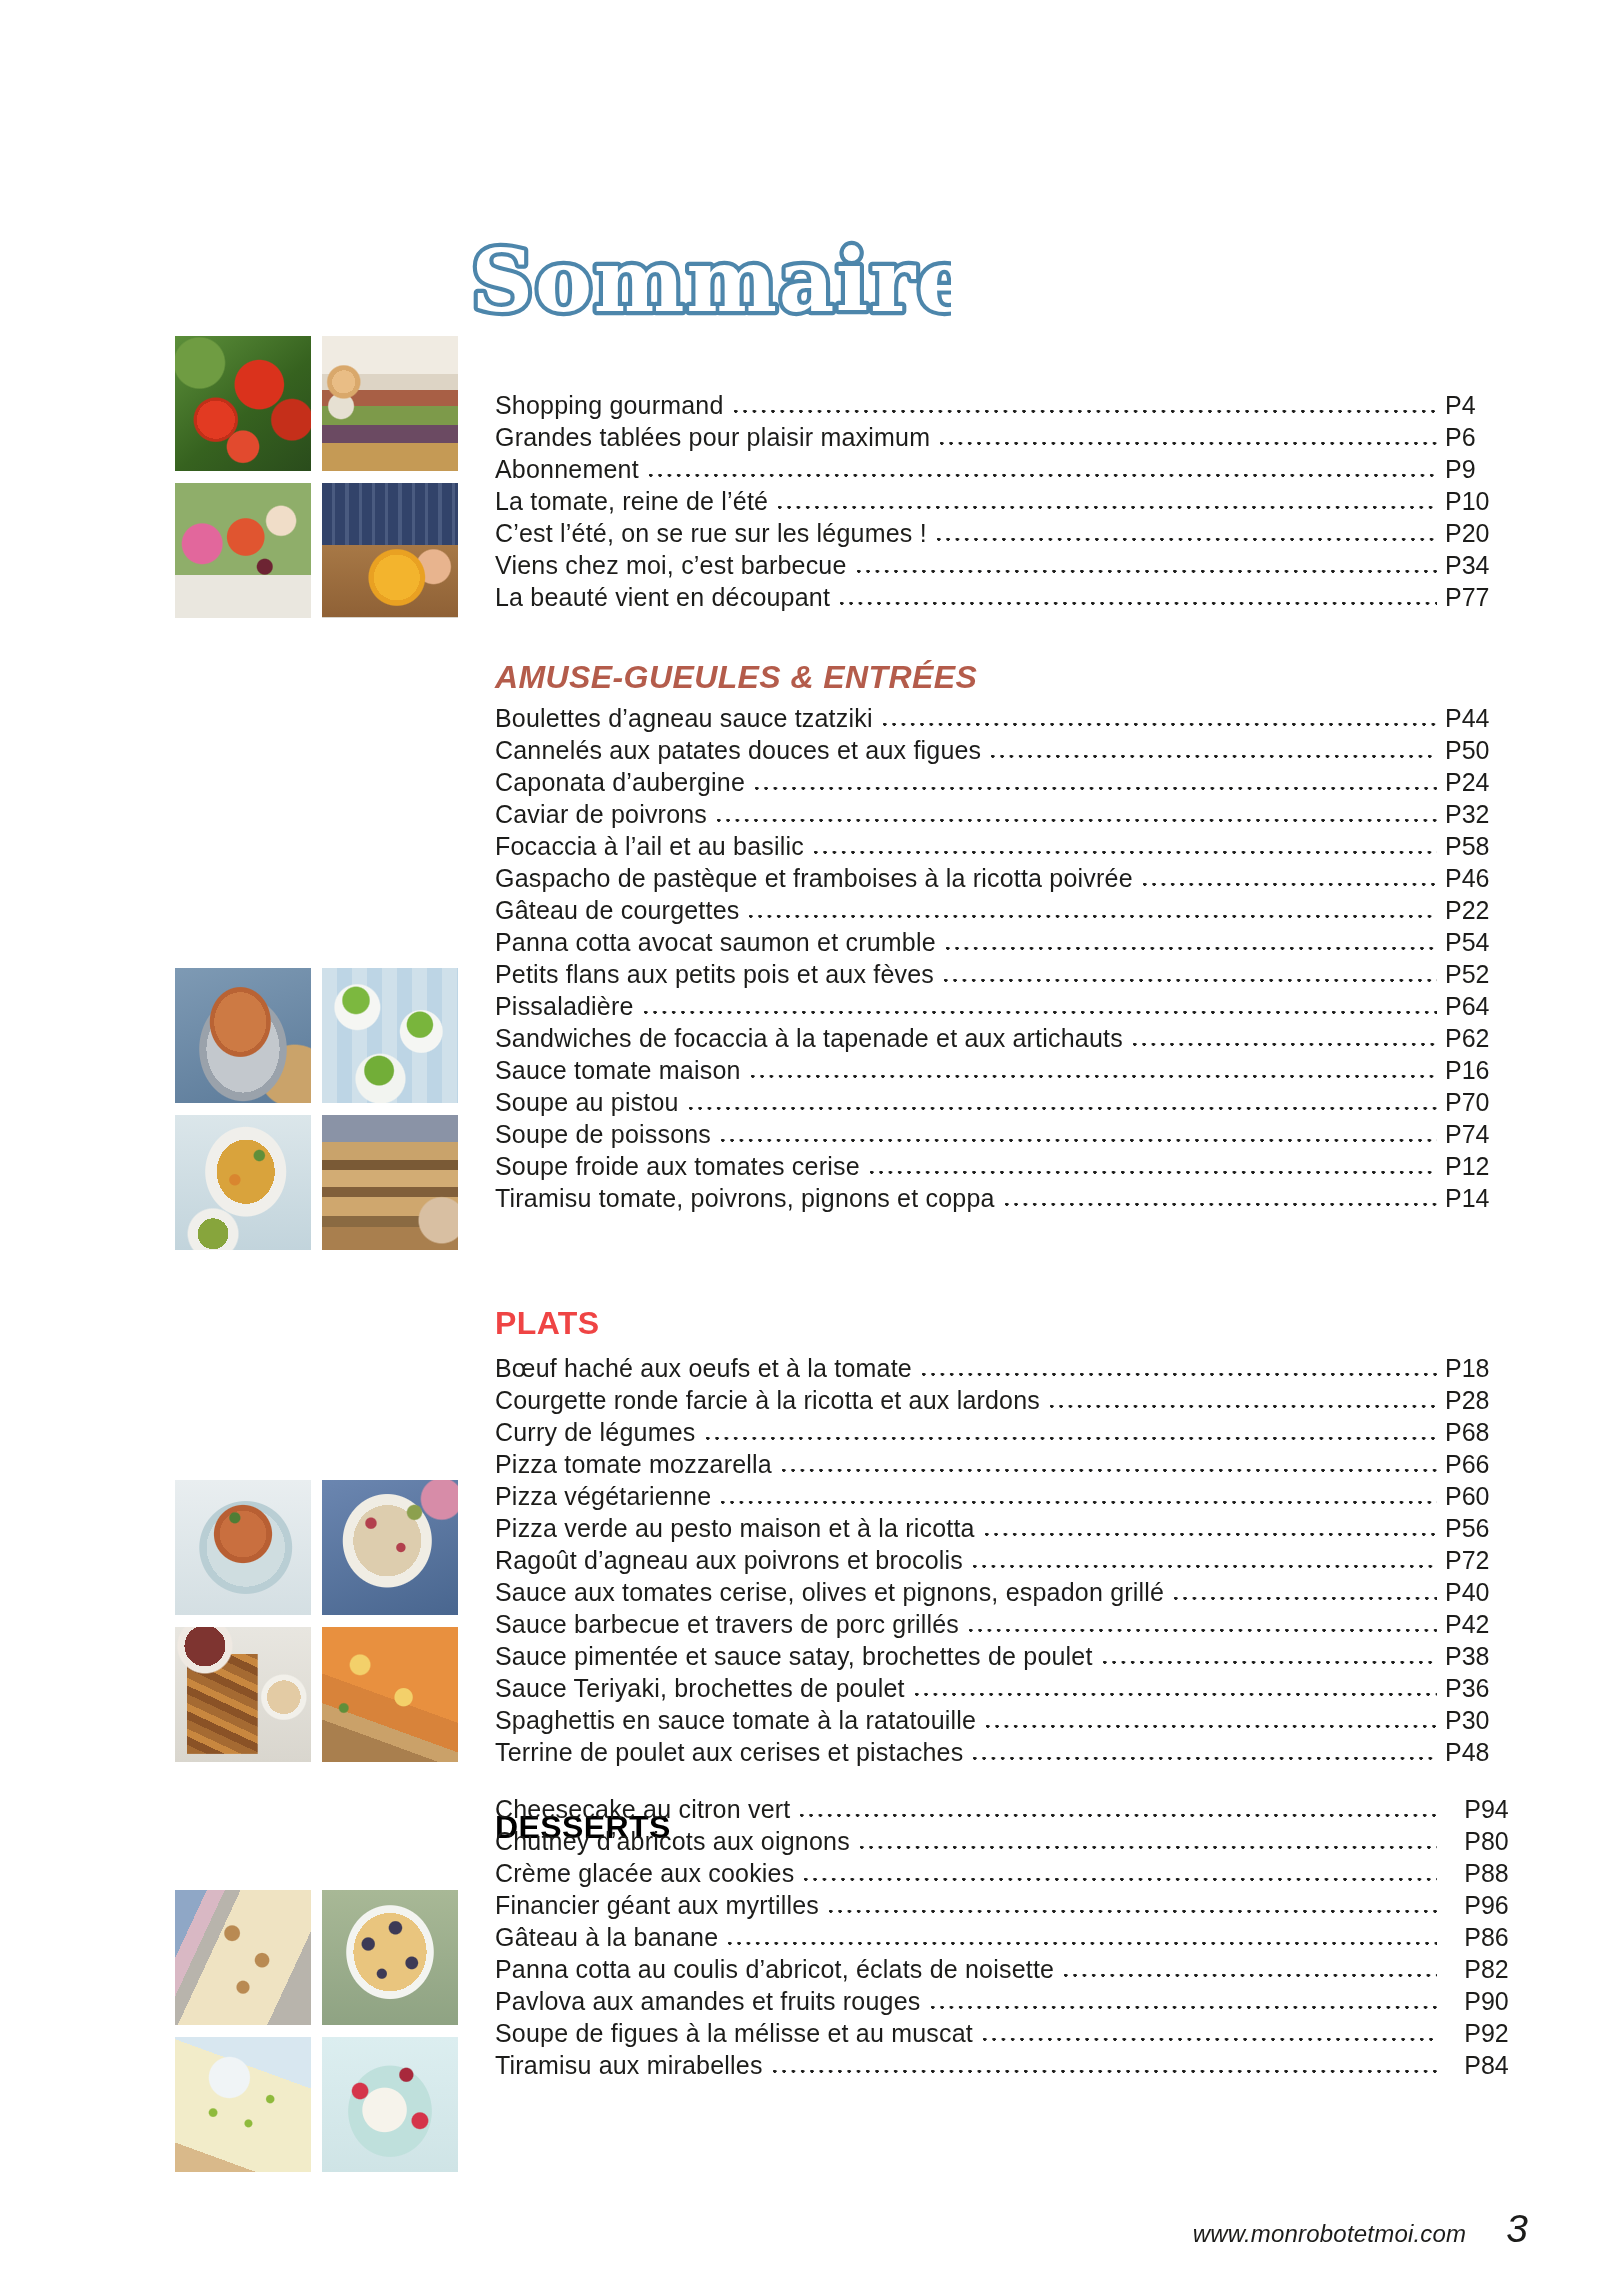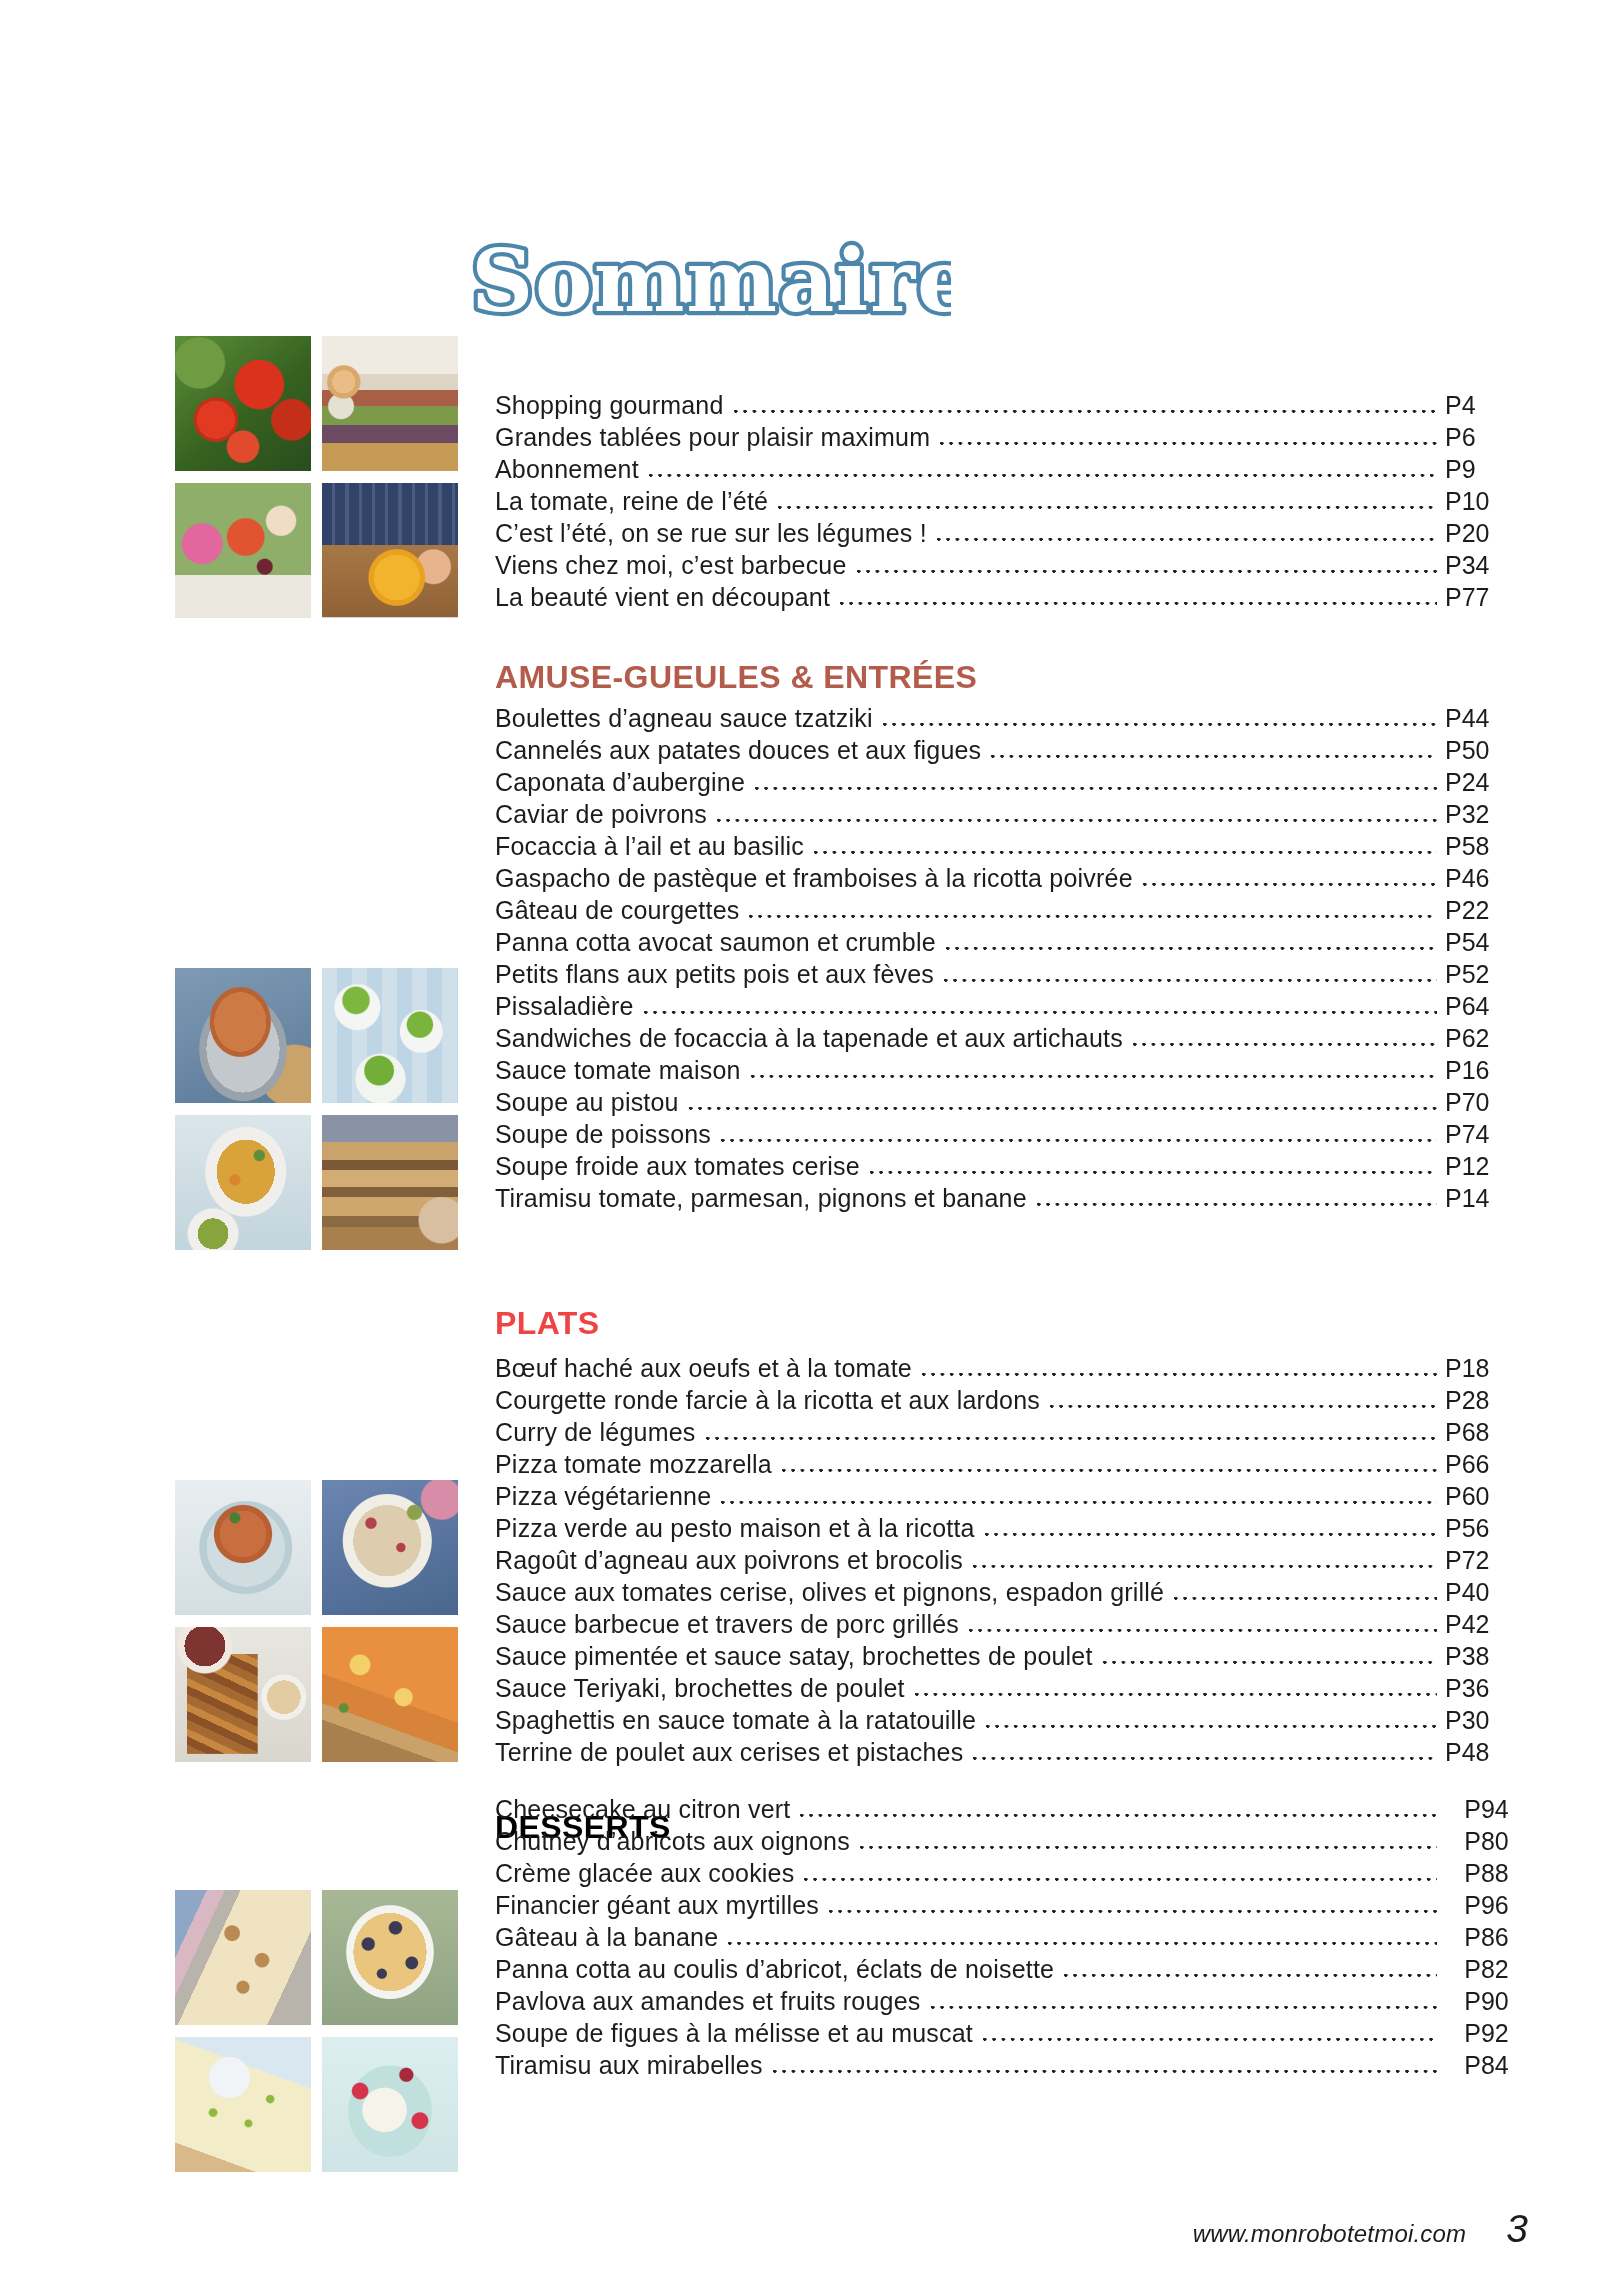--- a/index.html
+++ b/index.html
@@ -279,21 +279,21 @@
       </div>
 
       <div class="toc-row">
         <span class="entry-title">La beauté vient en découpant</span>
         <span class="dots"></span>
         <span class="entry-page">P77</span>
       </div>
 
   </div>
 
-  <div class="sec-header hdr-entrees" style="color: rgb(180, 92, 75);">AMUSE-GUEULES &amp; ENTRÉES</div>
+  <div class="sec-header hdr-entrees" style="color: rgb(180, 92, 75); font-style: italic;">AMUSE-GUEULES &amp; ENTRÉES</div>
   <div class="toc-list list-entrees">
 
       <div class="toc-row">
         <span class="entry-title">Boulettes d’agneau sauce tzatziki</span>
         <span class="dots"></span>
         <span class="entry-page">P44</span>
       </div>
 
       <div class="toc-row">
         <span class="entry-title">Cannelés aux patates douces et aux figues</span>
@@ -374,21 +374,21 @@
         <span class="entry-page">P74</span>
       </div>
 
       <div class="toc-row">
         <span class="entry-title">Soupe froide aux tomates cerise</span>
         <span class="dots"></span>
         <span class="entry-page">P12</span>
       </div>
 
       <div class="toc-row">
-        <span class="entry-title">Tiramisu tomate, parmesan, pignons et banane</span>
+        <span class="entry-title">Tiramisu tomate, poivrons, pignons et coppa</span>
         <span class="dots"></span>
         <span class="entry-page">P14</span>
       </div>
 
   </div>
 
   <div class="sec-header hdr-plats" style="color: #ef4444;">PLATS</div>
   <div class="toc-list list-plats">
 
       <div class="toc-row">

